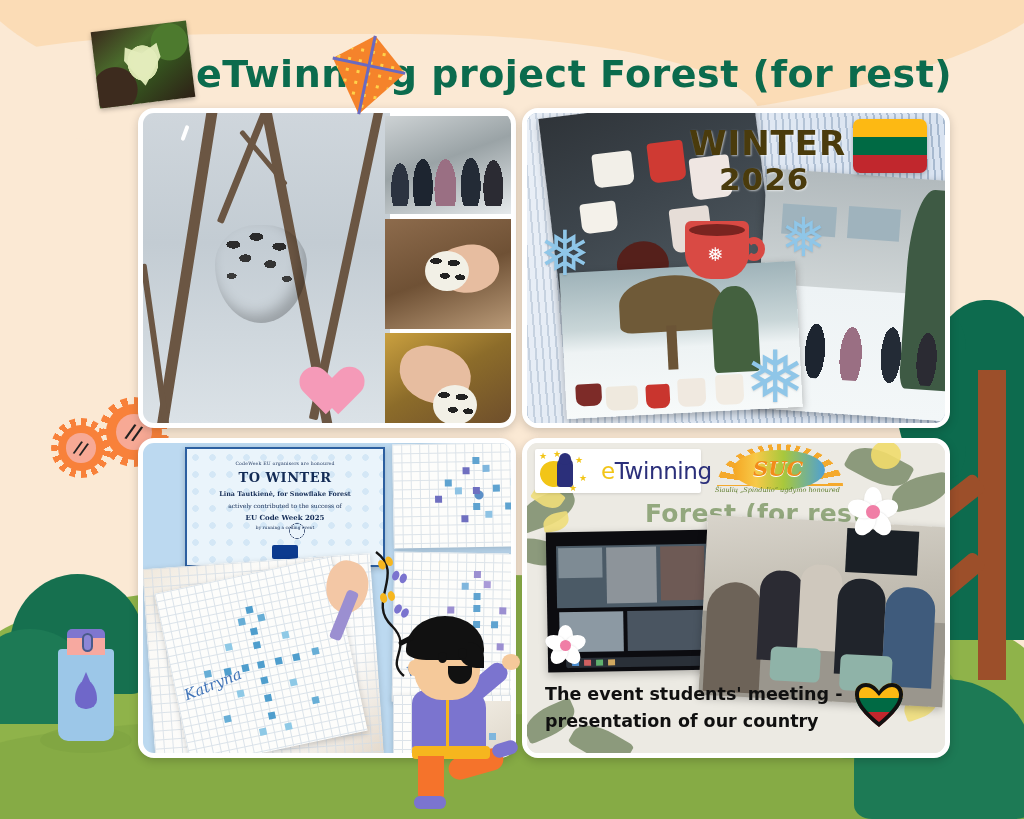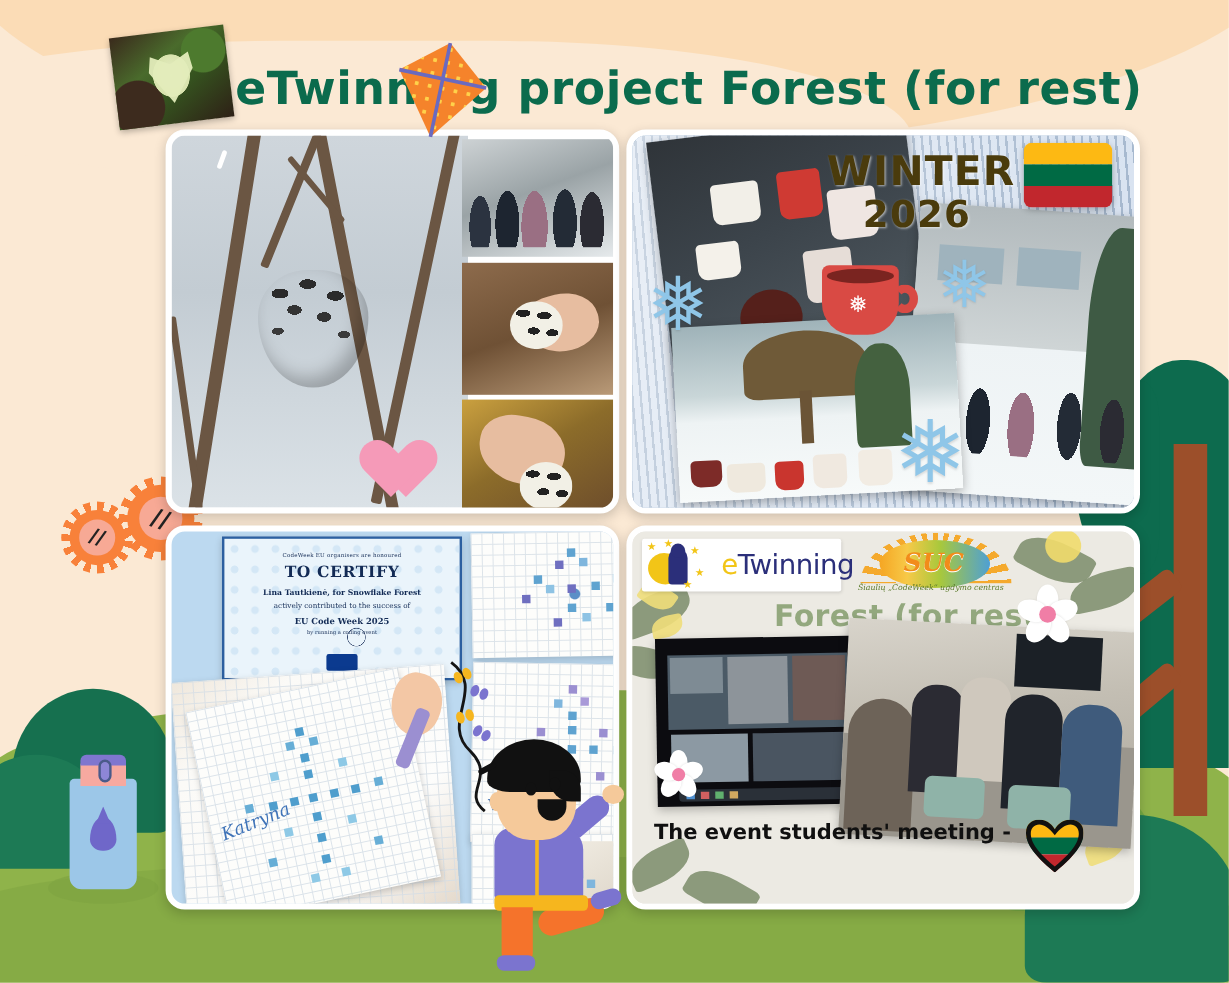--- a/index.html
+++ b/index.html
@@ -516,21 +516,21 @@
       <div class="mug-star">❅</div>
     </div>
   </div>
 
   <div class="panel p-botleft">
 
     <div class="cert">
       <div class="cert-dots"></div>
       <div class="cert-txt">
         <div class="t0">CodeWeek EU organisers are honoured</div>
-        <div class="t1">TO CERTIFY</div>
+        <div class="t1">TO WINTER</div>
         <div class="t2">Lina Tautkienė, for Snowflake Forest</div>
         <div class="t3">actively contributed to the success of</div>
         <div class="t4">EU Code Week 2025</div>
         <div class="t5">by running a coding event</div>
       </div>
       <div class="cert-sign"></div>
       <div class="cert-eu"></div>
     </div>
 
     <div class="graph g-a">
@@ -679,21 +679,21 @@
         <div class="etw-star" style="left:44px;top:22px;">★</div>
         <div class="etw-star" style="left:34px;top:32px;">★</div>
       </div>
       <div class="etw-text"><b>e</b><span>Twinning</span></div>
     </div>
 
     <div class="suc-logo">
       <div class="suc-rays"></div>
       <div class="suc-sun"></div>
       <div class="suc-word">SUC</div>
-      <div class="suc-sub">Šiaulių „CodeWeek“ ugdymo centras</div>
+      <div class="suc-sub">Šiaulių „Spindulio“ ugdymo honoured</div>
     </div>
 
     <div class="br-title">Forest (for rest)</div>
 
     <div class="br-photo brp-screen">
       <div style="position:absolute;left:10px;top:14px;width:150px;height:62px;background:#4b5a66;"></div>
       <div style="position:absolute;left:12px;top:16px;width:44px;height:30px;background:#7e8b94;"></div>
       <div style="position:absolute;left:60px;top:16px;width:50px;height:56px;background:#8d949a;"></div>
       <div style="position:absolute;left:114px;top:16px;width:44px;height:54px;background:#6e5a55;"></div>
       <div style="position:absolute;left:12px;top:80px;width:64px;height:40px;background:#8c99a3;"></div>
@@ -729,20 +729,21 @@
       <div class="pet" style="transform:rotate(0deg);"></div>
       <div class="pet" style="transform:rotate(72deg);"></div>
       <div class="pet" style="transform:rotate(144deg);"></div>
       <div class="pet" style="transform:rotate(216deg);"></div>
       <div class="pet" style="transform:rotate(288deg);"></div>
       <div class="cen"></div>
     </div>
 
     <div class="br-caption">
       <div>The event students' meeting -</div>
+      <div>presentation of our country</div>
     </div>
 
     <div class="heart-flag">
       <div class="hf">
         <i class="lt-y"></i>
         <i class="lt-g"></i>
         <i class="lt-r"></i>
       </div>
       <div class="heart-outline"></div>
     </div>

